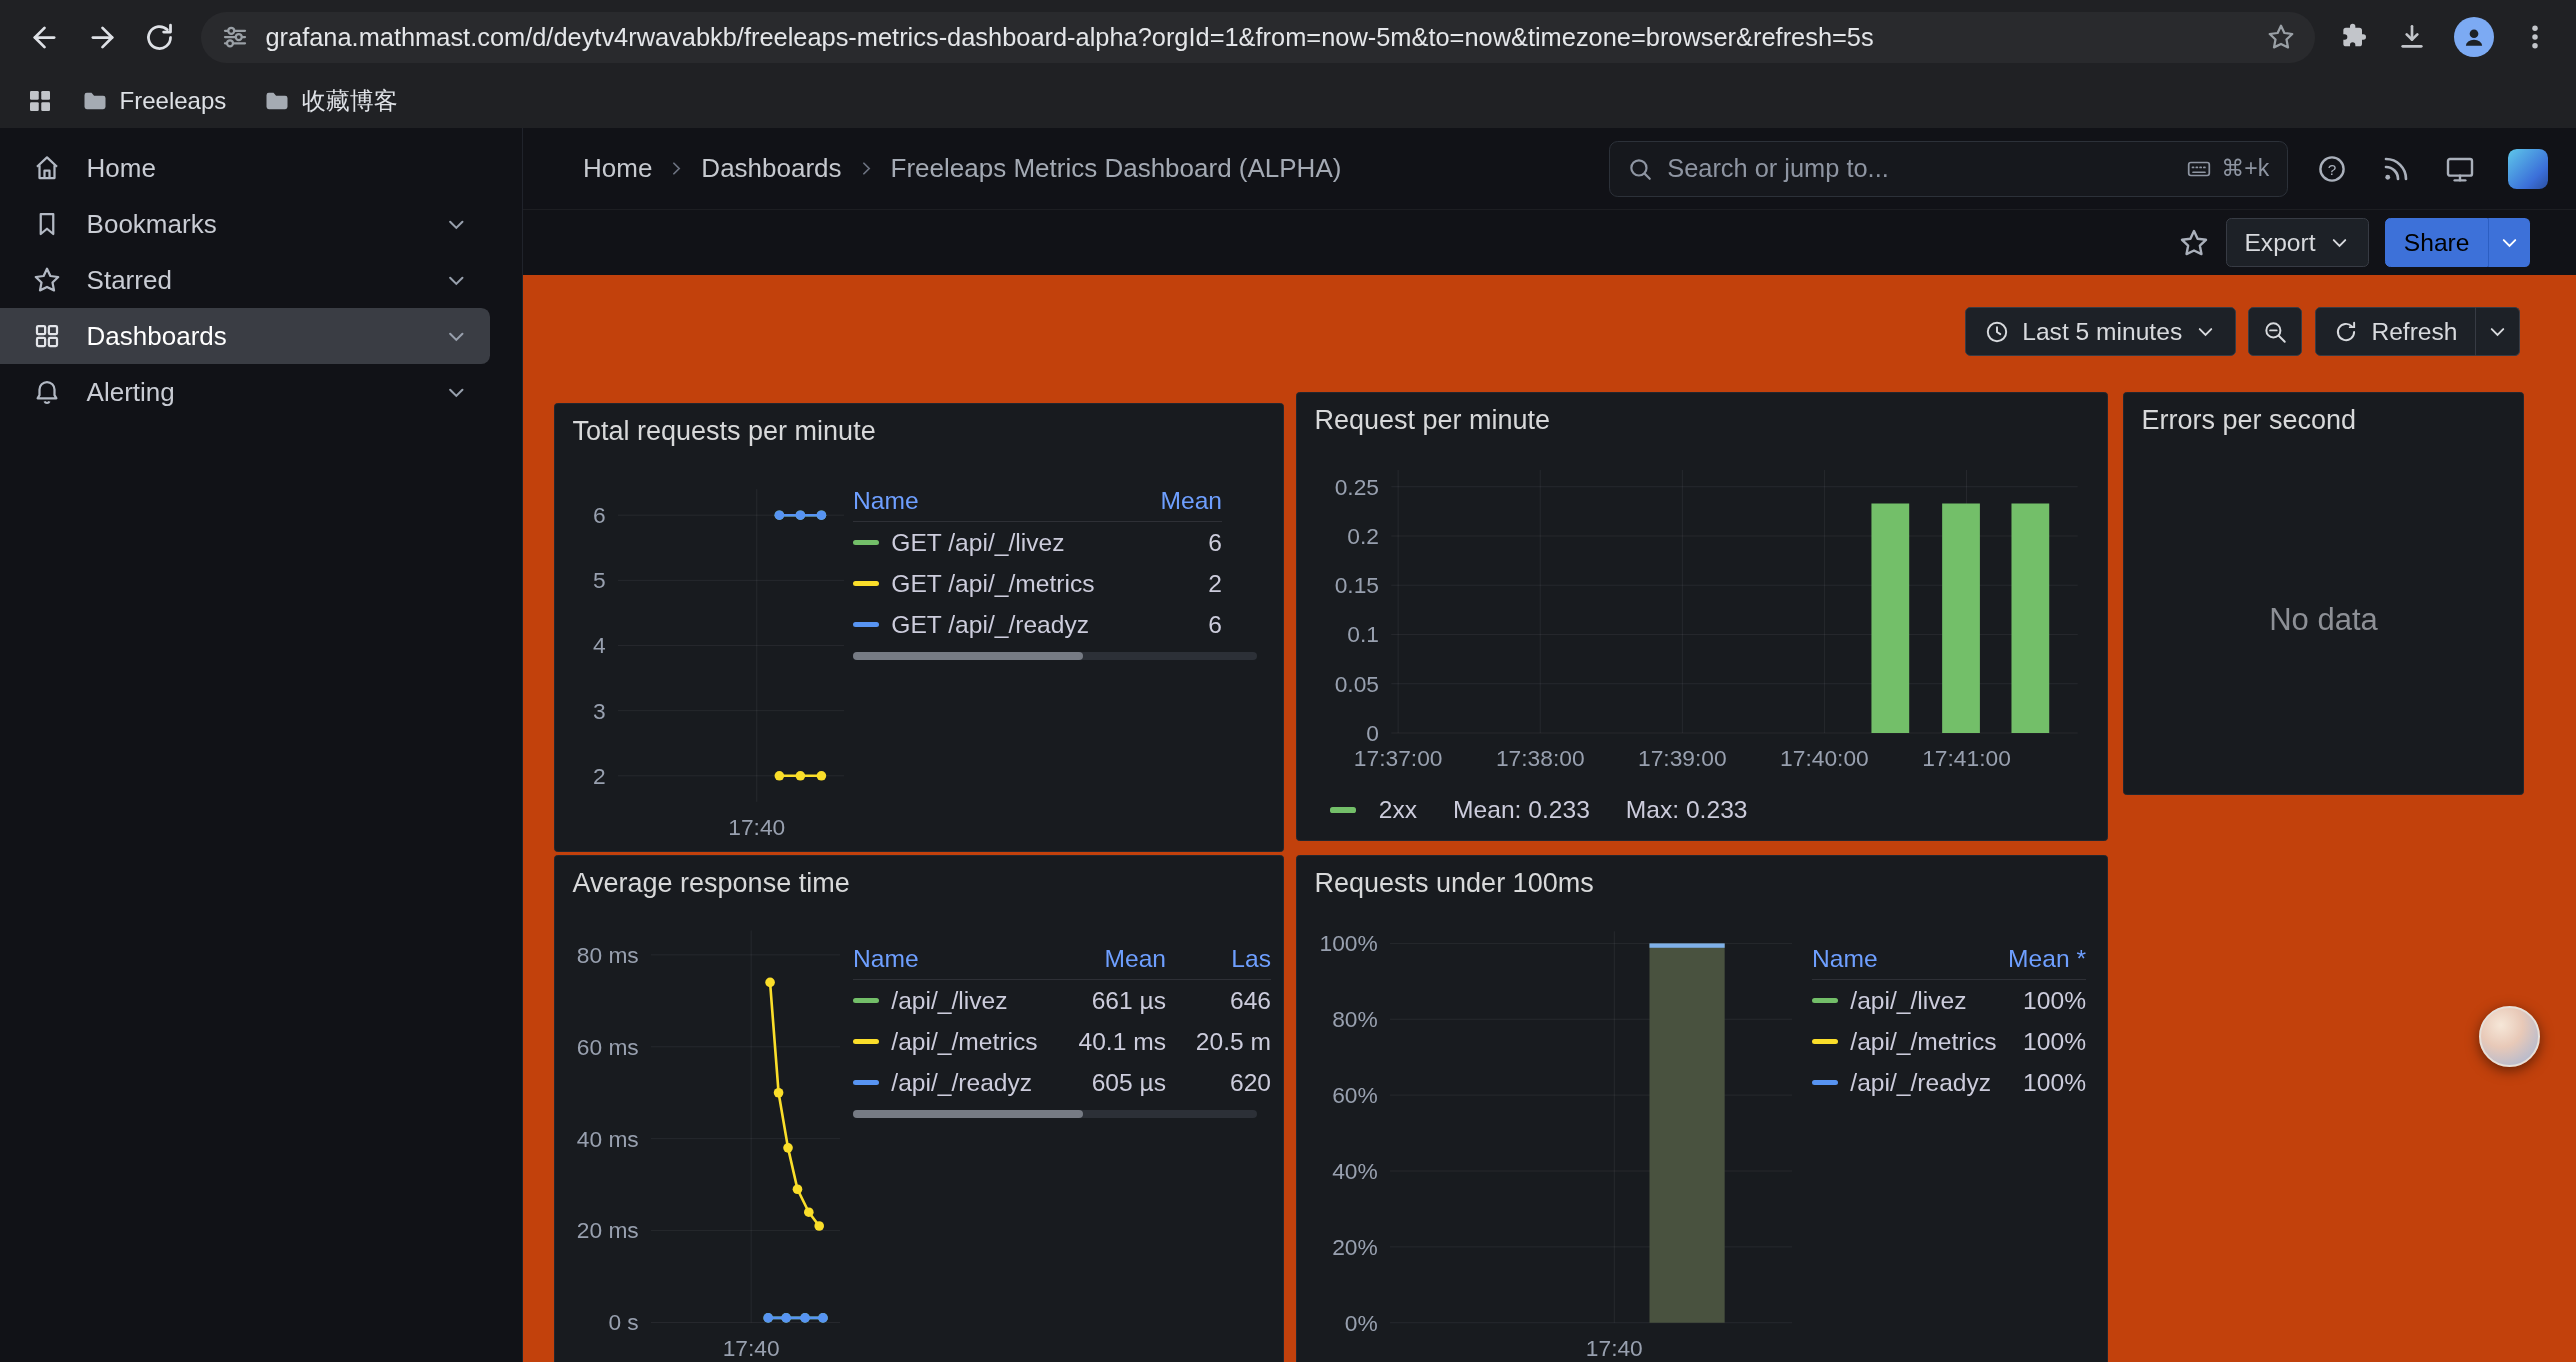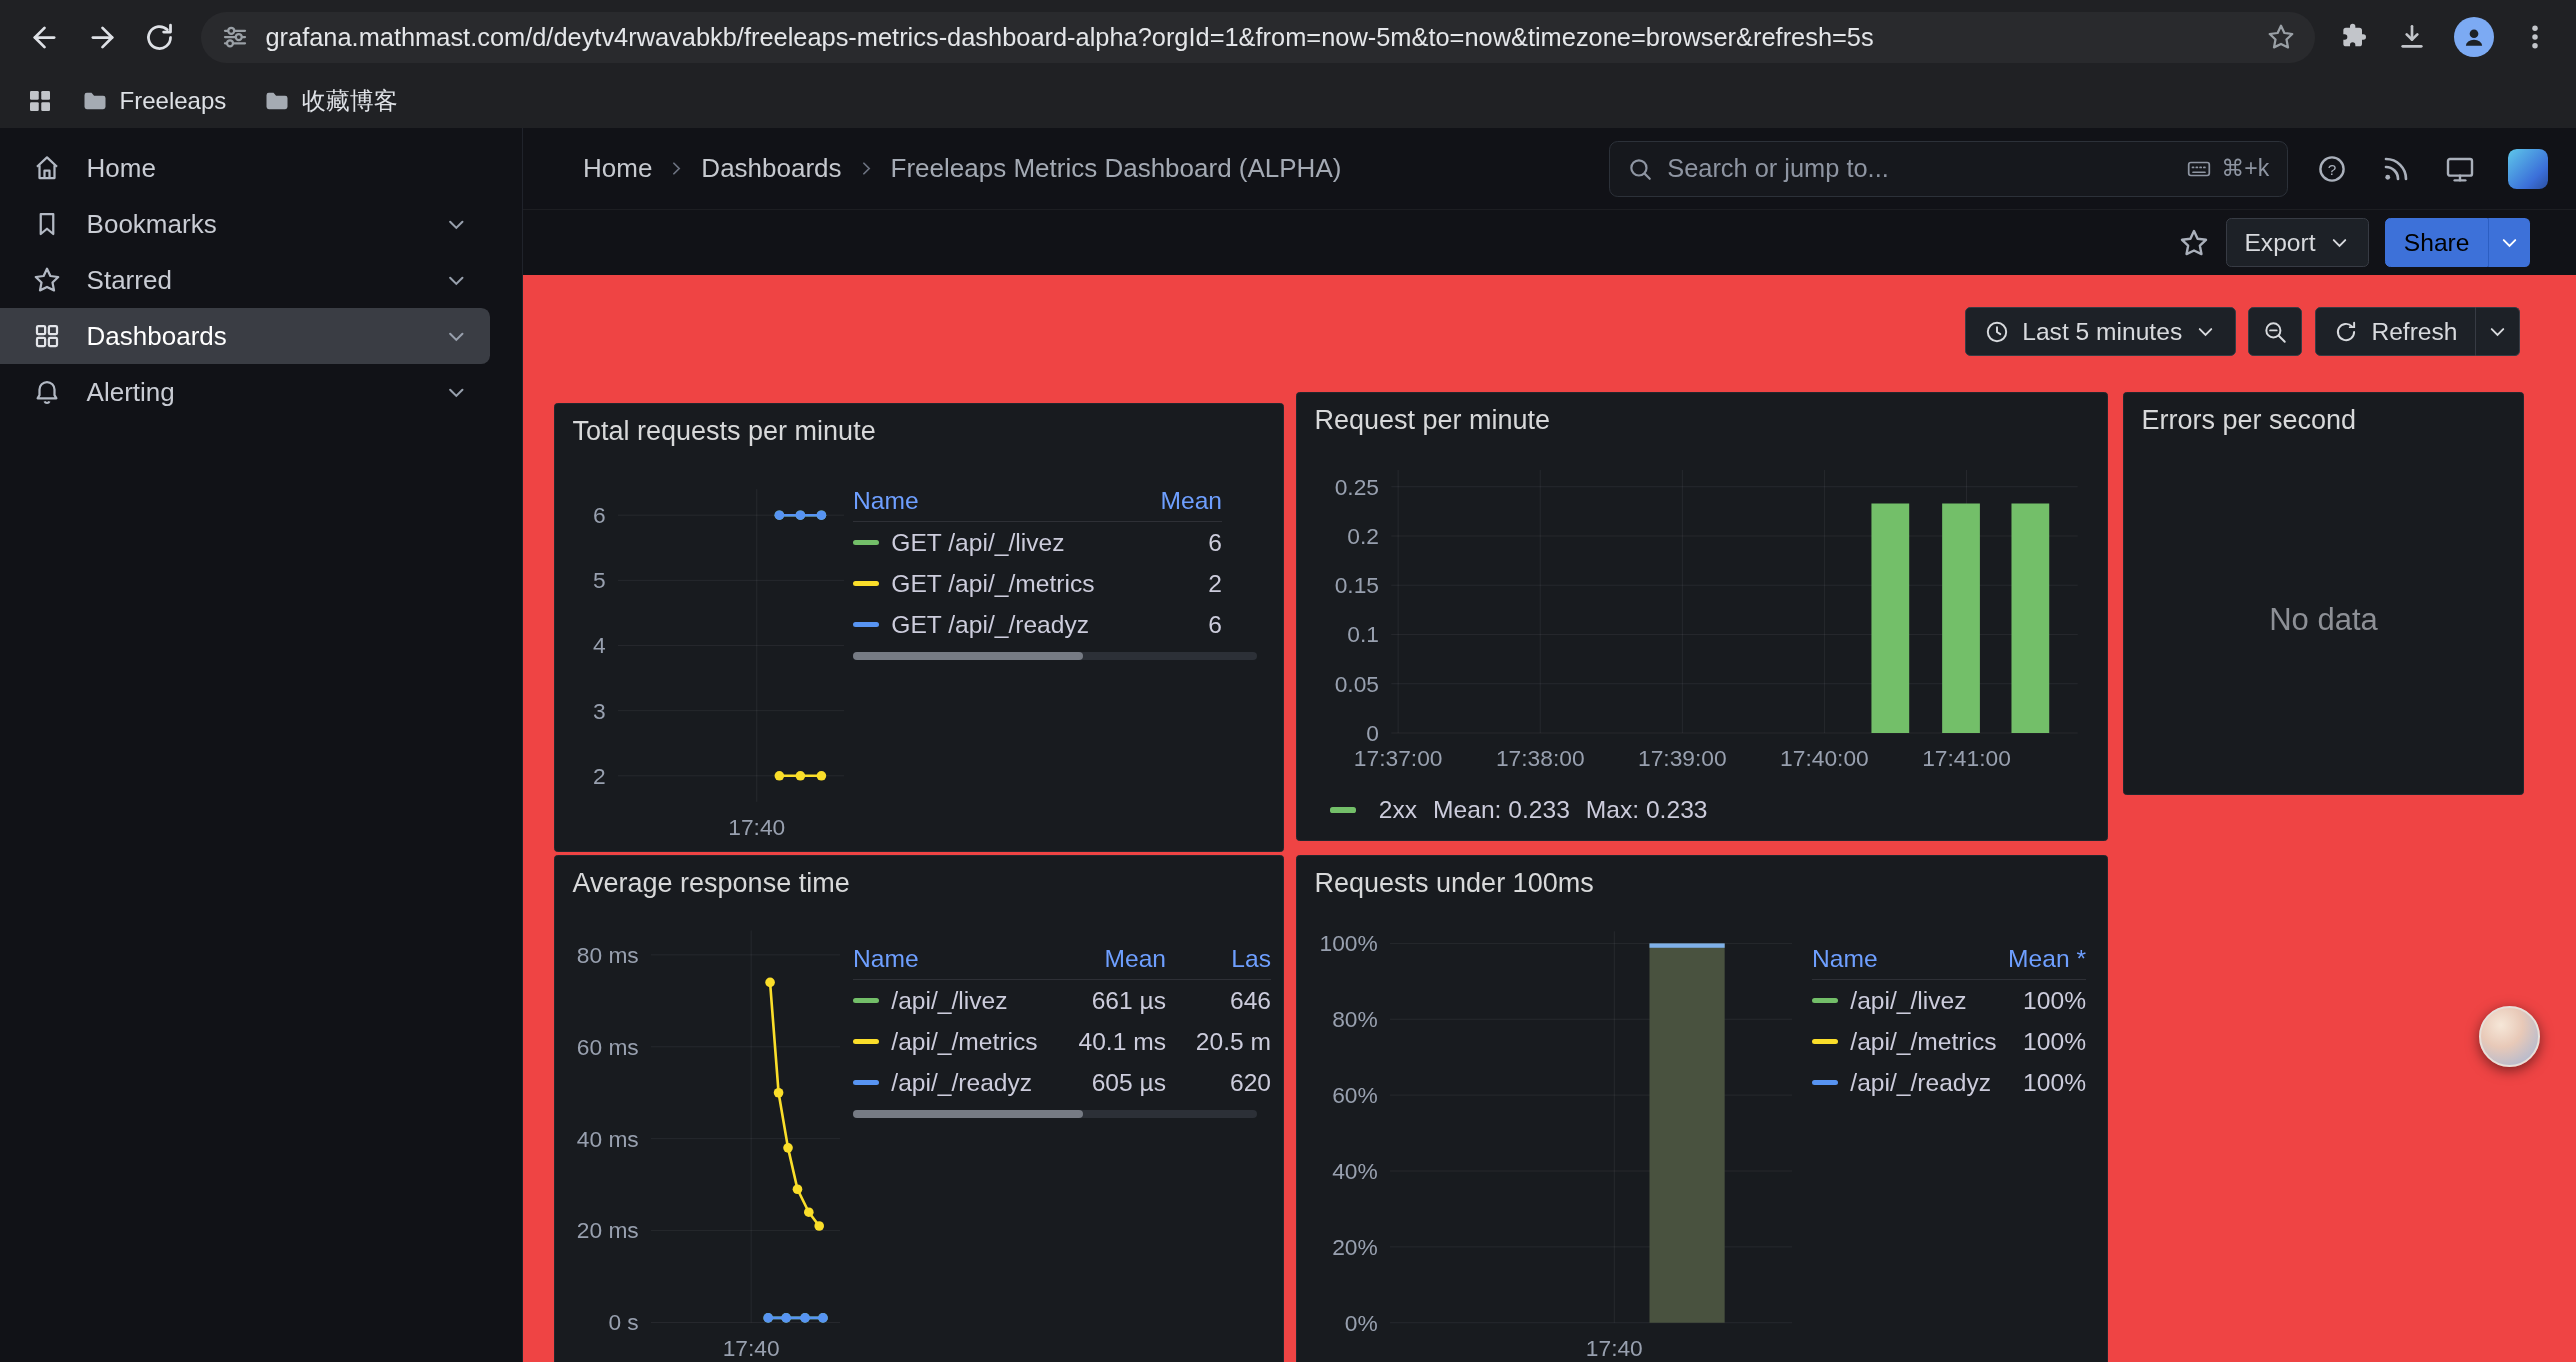--- a/index.html
+++ b/index.html
@@ -46,41 +46,41 @@
 
   .gf-subheader{height:65px;display:flex;align-items:center;justify-content:flex-end;gap:16px;padding-right:46px}
   .gf-btn{height:49px;display:inline-flex;align-items:center;gap:12.3px;padding:0 17.5px;background:#1d2127;
     border:0.9px solid #373b44;border-radius:5.3px;color:#d8dade;font-size:24.6px;white-space:nowrap}
   .btn-blue{background:#3d71d9;border:0.9px solid #3d71d9;color:#000000;border-radius:5.3px 0 0 5.3px}
   .btn-blue-chev{background:#3d71d9;border-left:0.9px solid #2c5ec2;border-radius:0 5.3px 5.3px 0;width:42px;height:49px;
     display:flex;align-items:center;justify-content:center;color:#fff}
   .split-right{border-radius:0 5.3px 5.3px 0;border-left:none;width:44px;padding:0;justify-content:center}
   .split-left{border-radius:5.3px 0 0 5.3px}
 
-  .dash{flex:1;position:relative;overflow:hidden;background:#ef4444}
+  .dash{flex:1;position:relative;overflow:hidden;background:#c2410c}
   .timebar{position:absolute;top:32px;right:56px;display:flex;gap:12.3px;align-items:center}
 
   .panel{position:absolute;background:#181b1f;border:0.9px solid #23262d;border-radius:3.5px}
   .panel-title{position:absolute;top:12.3px;left:17.5px;font-size:27px;color:#d8d9da;white-space:nowrap}
   .chart{position:absolute;overflow:visible}
   .chart svg{overflow:visible}
   text.tick{fill:#98a0af;font-size:26px;font-family:"Liberation Sans",sans-serif}
 
   .lg{position:absolute;font-size:24.6px;color:#ccccdc}
   .lg-head{display:flex;height:41px;align-items:center;color:#6e9fff;font-weight:500;
     border-bottom:0.9px solid rgba(204,204,220,0.12)}
   .lg-row{display:flex;height:41px;align-items:center}
   .chip{width:26px;height:5.3px;border-radius:2.6px;margin-right:12.3px;flex:none;background:#888}
   .col-name{flex:1;display:flex;align-items:center;min-width:0;white-space:nowrap;overflow:hidden}
   .col-num{text-align:right;flex:none;white-space:nowrap}
   .scrollbar{position:absolute;height:8px;border-radius:4.4px;background:#2c3037}
   .scroll-thumb{height:8px;border-radius:4.4px;background:#767b84;width:57%}
   .nodata{position:absolute;left:0;right:0;top:53px;bottom:0;display:flex;align-items:center;justify-content:center;
     color:#8d9096;font-size:31px}
-  .p2-legend{position:absolute;left:33px;top:403px;display:flex;align-items:center;gap:16px;font-size:24.6px;color:#ccccdc}
+  .p2-legend{position:absolute;left:33px;top:403px;display:flex;align-items:center;gap:36px;font-size:24.6px;color:#ccccdc}
   .p2-series{display:flex;align-items:center;gap:10.5px}
 
   .floating-avatar{position:absolute;left:2479px;top:1006px;width:61px;height:61px;border-radius:50%;
     background:radial-gradient(circle at 35% 30%,#f6e7d8 0%,#e8c9b8 40%,#9fb4d8 100%);
     border:2.6px solid #e6e0da;box-shadow:0 3.5px 12.3px rgba(0,0,0,.5)}
 </style>
 </head>
 <body>
 
 <div class="chrome-toolbar">

